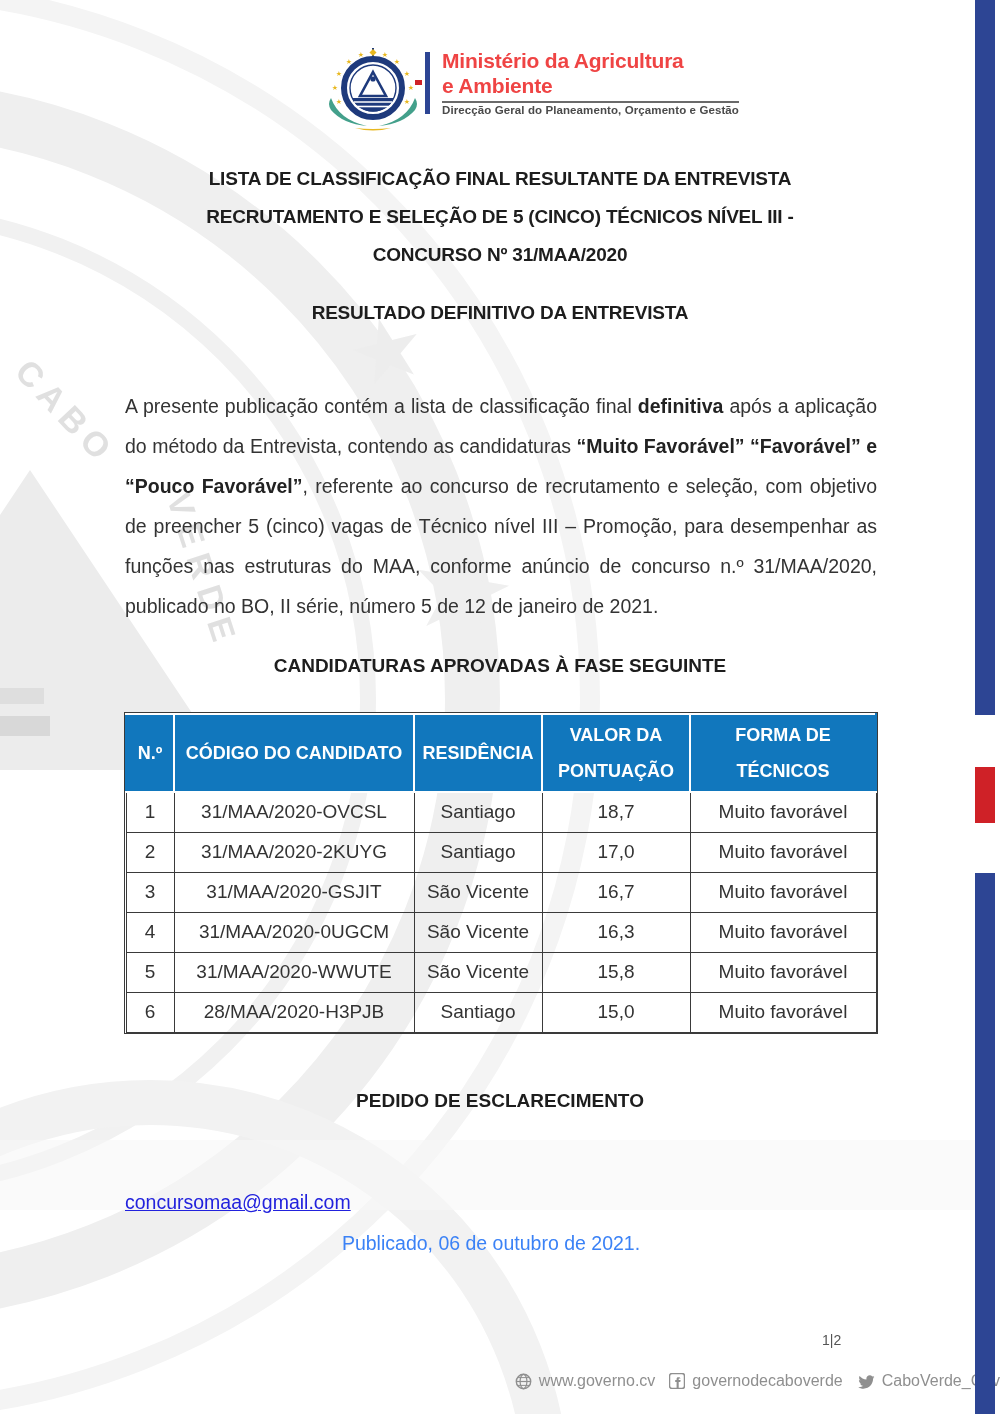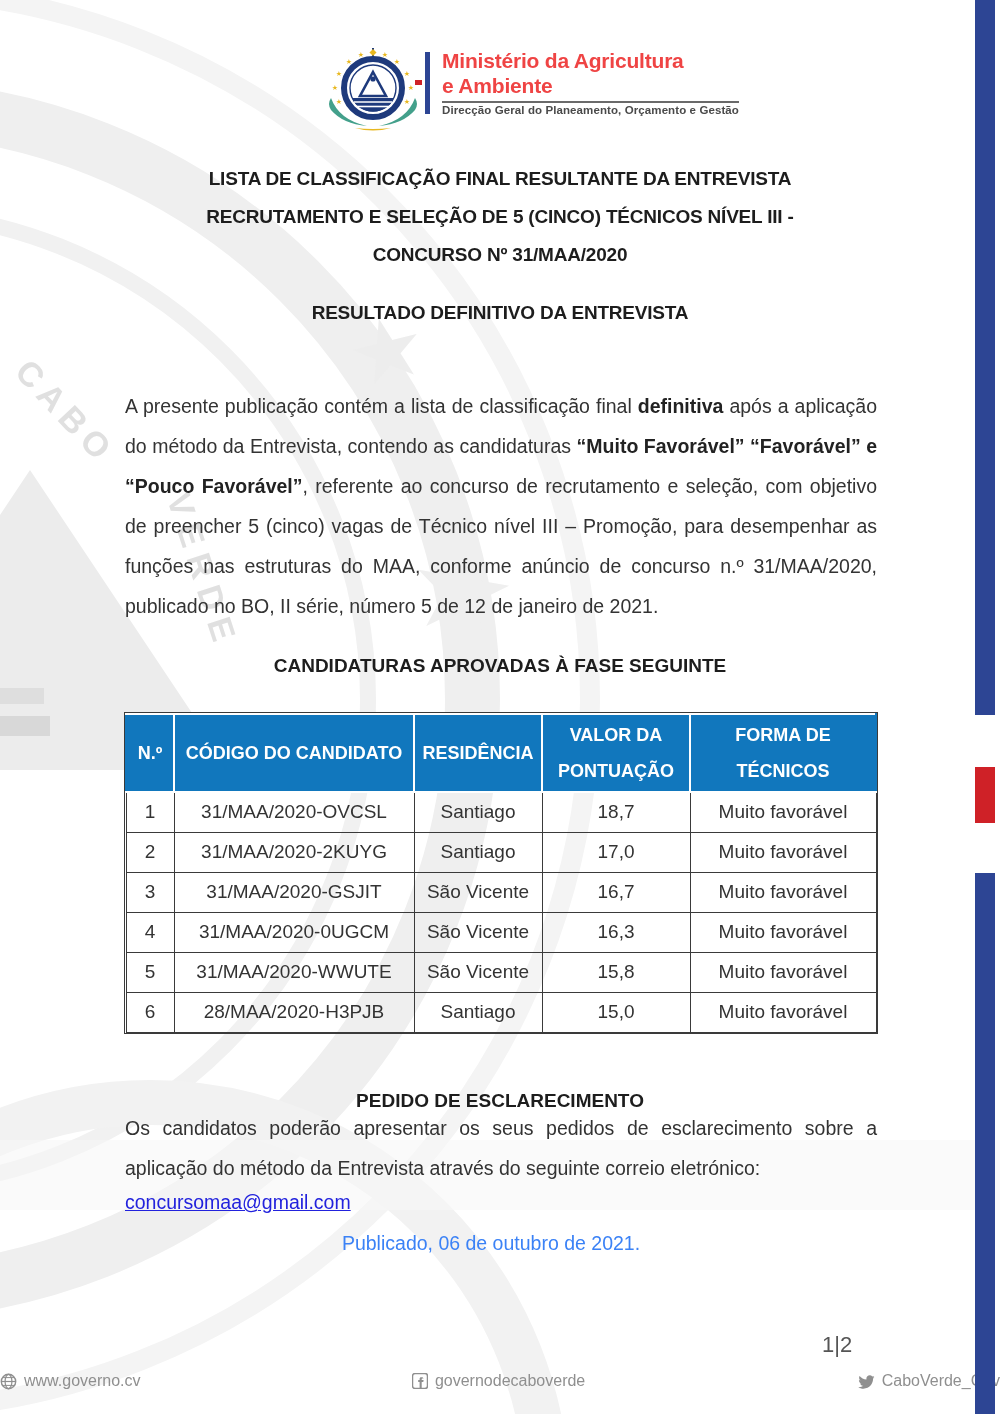--- a/index.html
+++ b/index.html
@@ -78,22 +78,22 @@
   }
   .rank-table { outline:1px solid #3a3a3a; }
 
   
   .pedido-title { position:absolute; left:125px; top:1076px; width:750px; text-align:center; font-size:19px; font-weight:bold; color:#1d1d1d;margin-top:14px; }
   .pedido-body { position:absolute; left:125px; top:1108px; width:752px; font-size:19.5px; color:#333333; line-height:40px; text-align:justify; }
   .email-link { position:absolute; left:125px; top:1182px; font-size:19.5px; line-height:40px; text-decoration:underline; }
   .published { position:absolute; left:125px; top:1232px; width:732px; text-align:center; font-size:19.5px; color:#3b82f6; }
 
   
-  .page-number { position:absolute; left:822px; top:1332px; font-size:22px; color:#555555; }
-  .footer { position:absolute; left:0; top:1372px; width:1000px; display:flex; justify-content:space-between; align-items:center; gap:14px; color:#8f8f8f; font-size:16px; }
+  .page-number { position:absolute; left:822px; top:1332px; font-size:14px; color:#555555; }
+  .footer { position:absolute; left:0; top:1372px; width:1000px; display:flex; justify-content:flex-end; align-items:center; gap:14px; color:#8f8f8f; font-size:16px; }
   .footer .f-item { display:flex; align-items:center; gap:7px; }
   .footer svg { display:block; }
 </style>
 </head>
 <body>
 
 <div class="page">
 
   <div class="wm">
     <div class="wm-ring wm-ring3"></div>
@@ -229,21 +229,20 @@
           <td>6</td>
           <td>28/MAA/2020-H3PJB</td>
           <td>Santiago</td>
           <td>15,0</td>
           <td>Muito favorável</td>
         </tr>
       </tbody>
     </table>
 
     <div class="pedido-title">PEDIDO DE ESCLARECIMENTO</div>
-    <p class="pedido-body">Os candidatos poderão apresentar os seus pedidos de esclarecimento sobre a aplicação do método da Entrevista através do seguinte correio eletrónico:</p>
     <a class="email-link" style="color:#2222dd" href="#">concursomaa@gmail.com</a>
     <div class="published">Publicado, 06 de outubro de 2021.</div>
 
     <div class="page-number">1|2</div>
     <div class="footer">
       <span class="f-item">
         <svg width="17" height="17" viewBox="0 0 17 17">
           <circle cx="8.5" cy="8.5" r="7.2" fill="none" stroke="#8f8f8f" stroke-width="1.4"></circle>
           <ellipse cx="8.5" cy="8.5" rx="3.4" ry="7.2" fill="none" stroke="#8f8f8f" stroke-width="1.2"></ellipse>
           <line x1="1.3" y1="8.5" x2="15.7" y2="8.5" stroke="#8f8f8f" stroke-width="1.2"></line>

